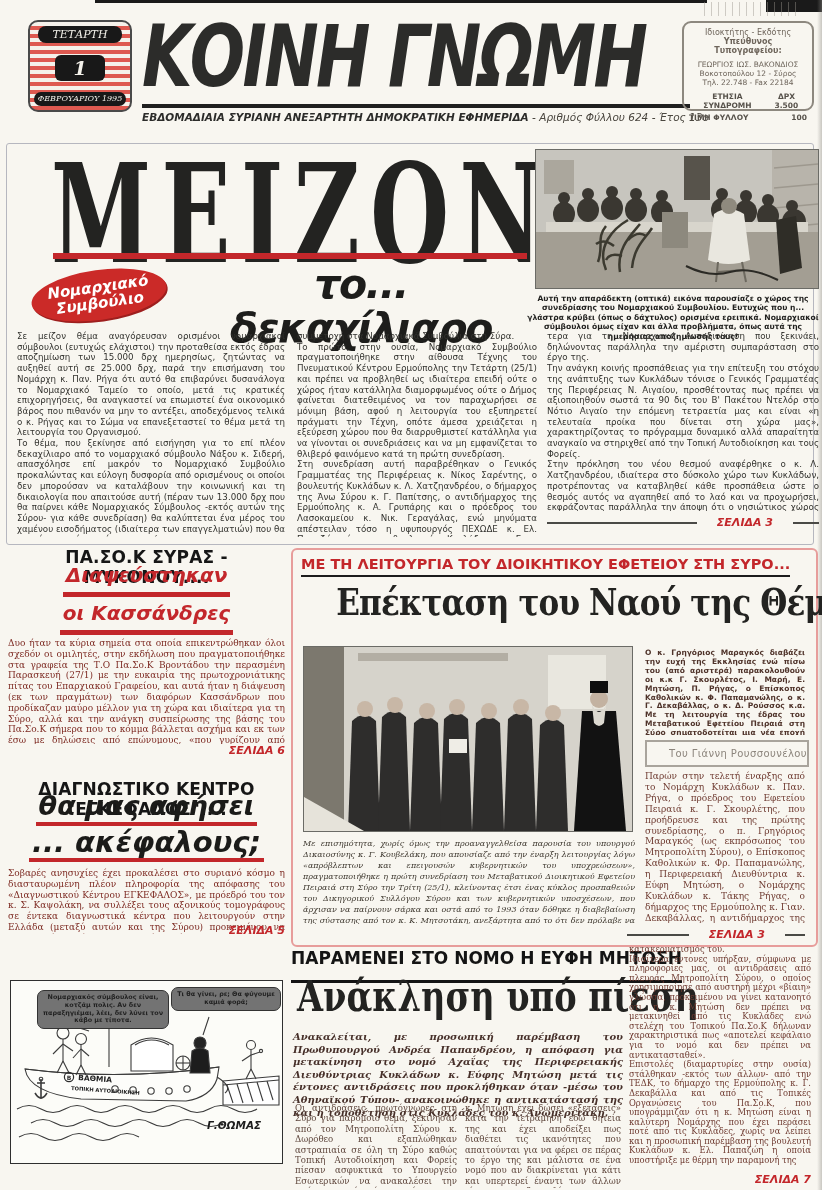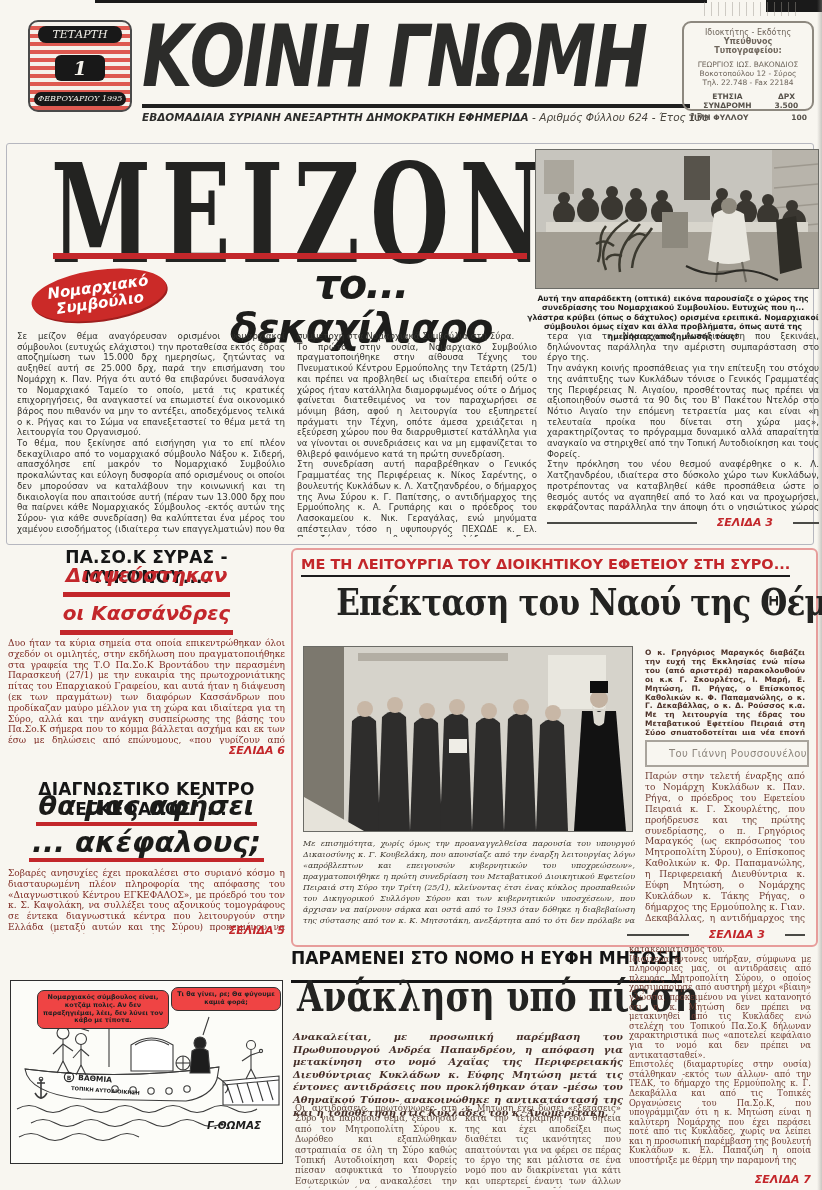--- a/index.html
+++ b/index.html
@@ -57,21 +57,21 @@
     padding-bottom:12px;display:inline-block;white-space:nowrap;}
   .mihead{font-family:"DejaVu Serif",serif;font-weight:bold;font-size:42px;line-height:48px;
     color:#232321;transform:scaleX(0.8);transform-origin:0 0;white-space:nowrap;}
   .miintro{font-family:"DejaVu Serif",serif;font-weight:bold;font-style:italic;
     font-size:10px;line-height:12.6px;color:#47302a;}
   .micol{font-family:"DejaVu Serif",serif;font-size:8.6px;line-height:10.4px;color:#5e463c;}
   .micol3{font-family:"DejaVu Serif",serif;font-size:8.4px;line-height:9.6px;color:#6e3a30;}
   
   .cartoonbox{border:1.5px solid #2f2f2f;background:#fcfcf8;box-sizing:border-box;}
   .bubble{position:absolute;border:1.2px solid #333;border-radius:7px;padding:3px 4px;
-    font-weight:bold;font-size:6.4px;line-height:7.8px;text-align:center;background:#ef4444;color:#222;}
+    font-weight:bold;font-size:6.4px;line-height:7.8px;text-align:center;background:#737373;color:#222;}
   .capt{font-weight:bold;font-size:7.6px;line-height:9.4px;color:#1f1f1d;}
 </style>
 </head>
 <body>
 
 <div class="page">
 
   <div class="abs" style="left:95px;top:0;width:612px;height:3px;background:#1a1a1a;"></div>
   <div class="abs" style="left:766px;top:0;width:56px;height:12px;background:#1a1a1a;"></div>
   <div class="abs" style="left:698px;top:2px;width:100px;height:14px;opacity:.45;background:repeating-linear-gradient(90deg,transparent 0 6px,#9a958d 6px 7px);"></div>

